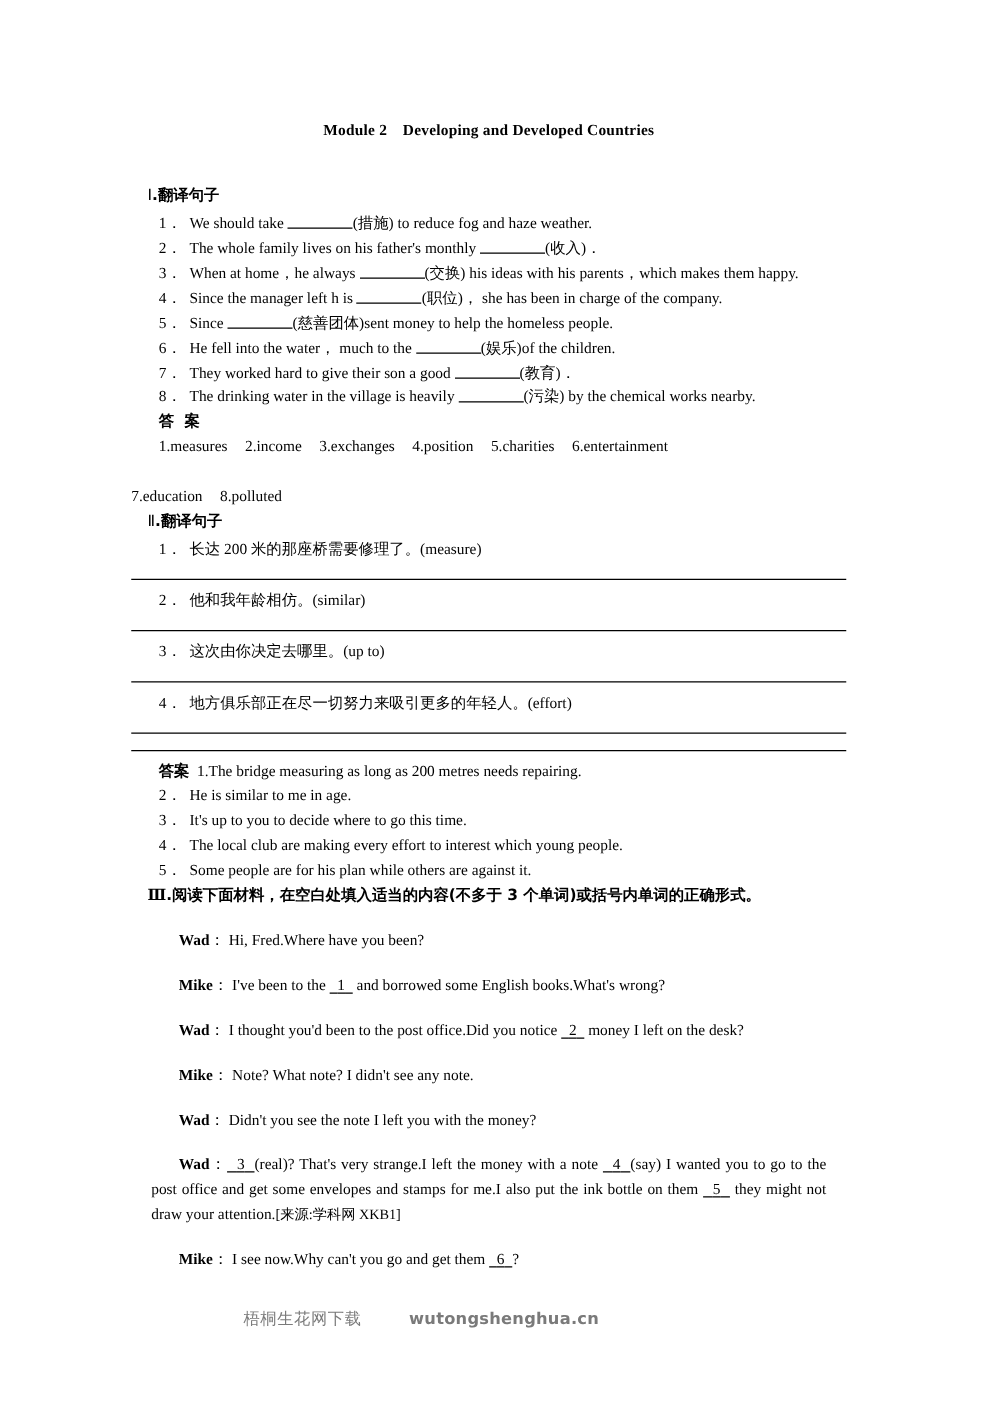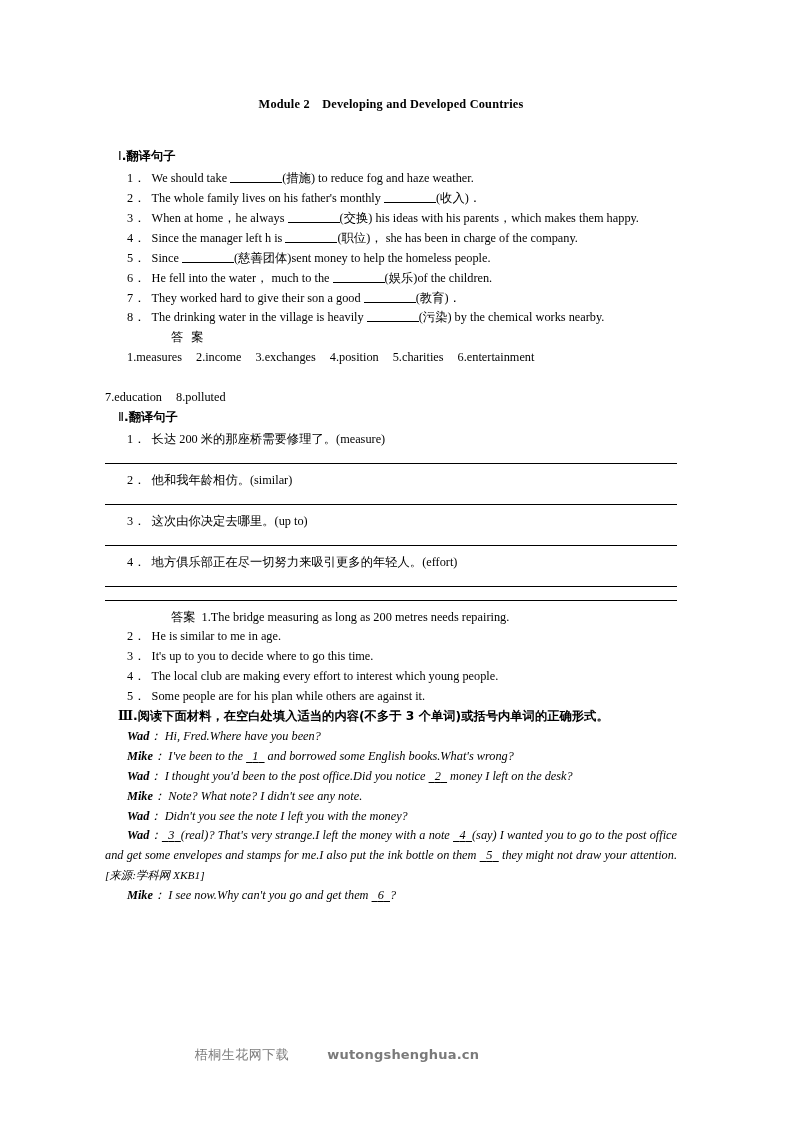--- a/index.html
+++ b/index.html
@@ -78,24 +78,23 @@
 
   
   .answer-block {
     font-size: 12.3px;
     line-height: 1.62;
     margin: 0;
     text-indent: 22px;
     text-align: justify;
   }
   .answer-label {
-    font-weight: normal;
+    font-weight: bold;
     letter-spacing: 2px;
     margin-right: 8px;
-    margin-left: 44px;
   }
   .answer-label.tight {
     letter-spacing: 0px;
     margin-right: 6px;
   }
   .ans-item {
     margin-right: 14px;
     white-space: nowrap;
   }
   .ans-row1 {
@@ -130,24 +129,23 @@
     border-top: 1px solid #000;
     margin: 13px 0 7px 0;
     width: 100%;
     height: 0;
   }
 
   
   .dlg {
     font-size: 12.3px;
     line-height: 1.62;
-    margin: 0;
+    margin: 16px;
     text-indent: 22px;
     text-align: justify;
-    font-style: italic;
   }
   .speaker {
     font-weight: bold;
   }
   .colon {
     font-weight: normal;
   }
 
   
   .src {

